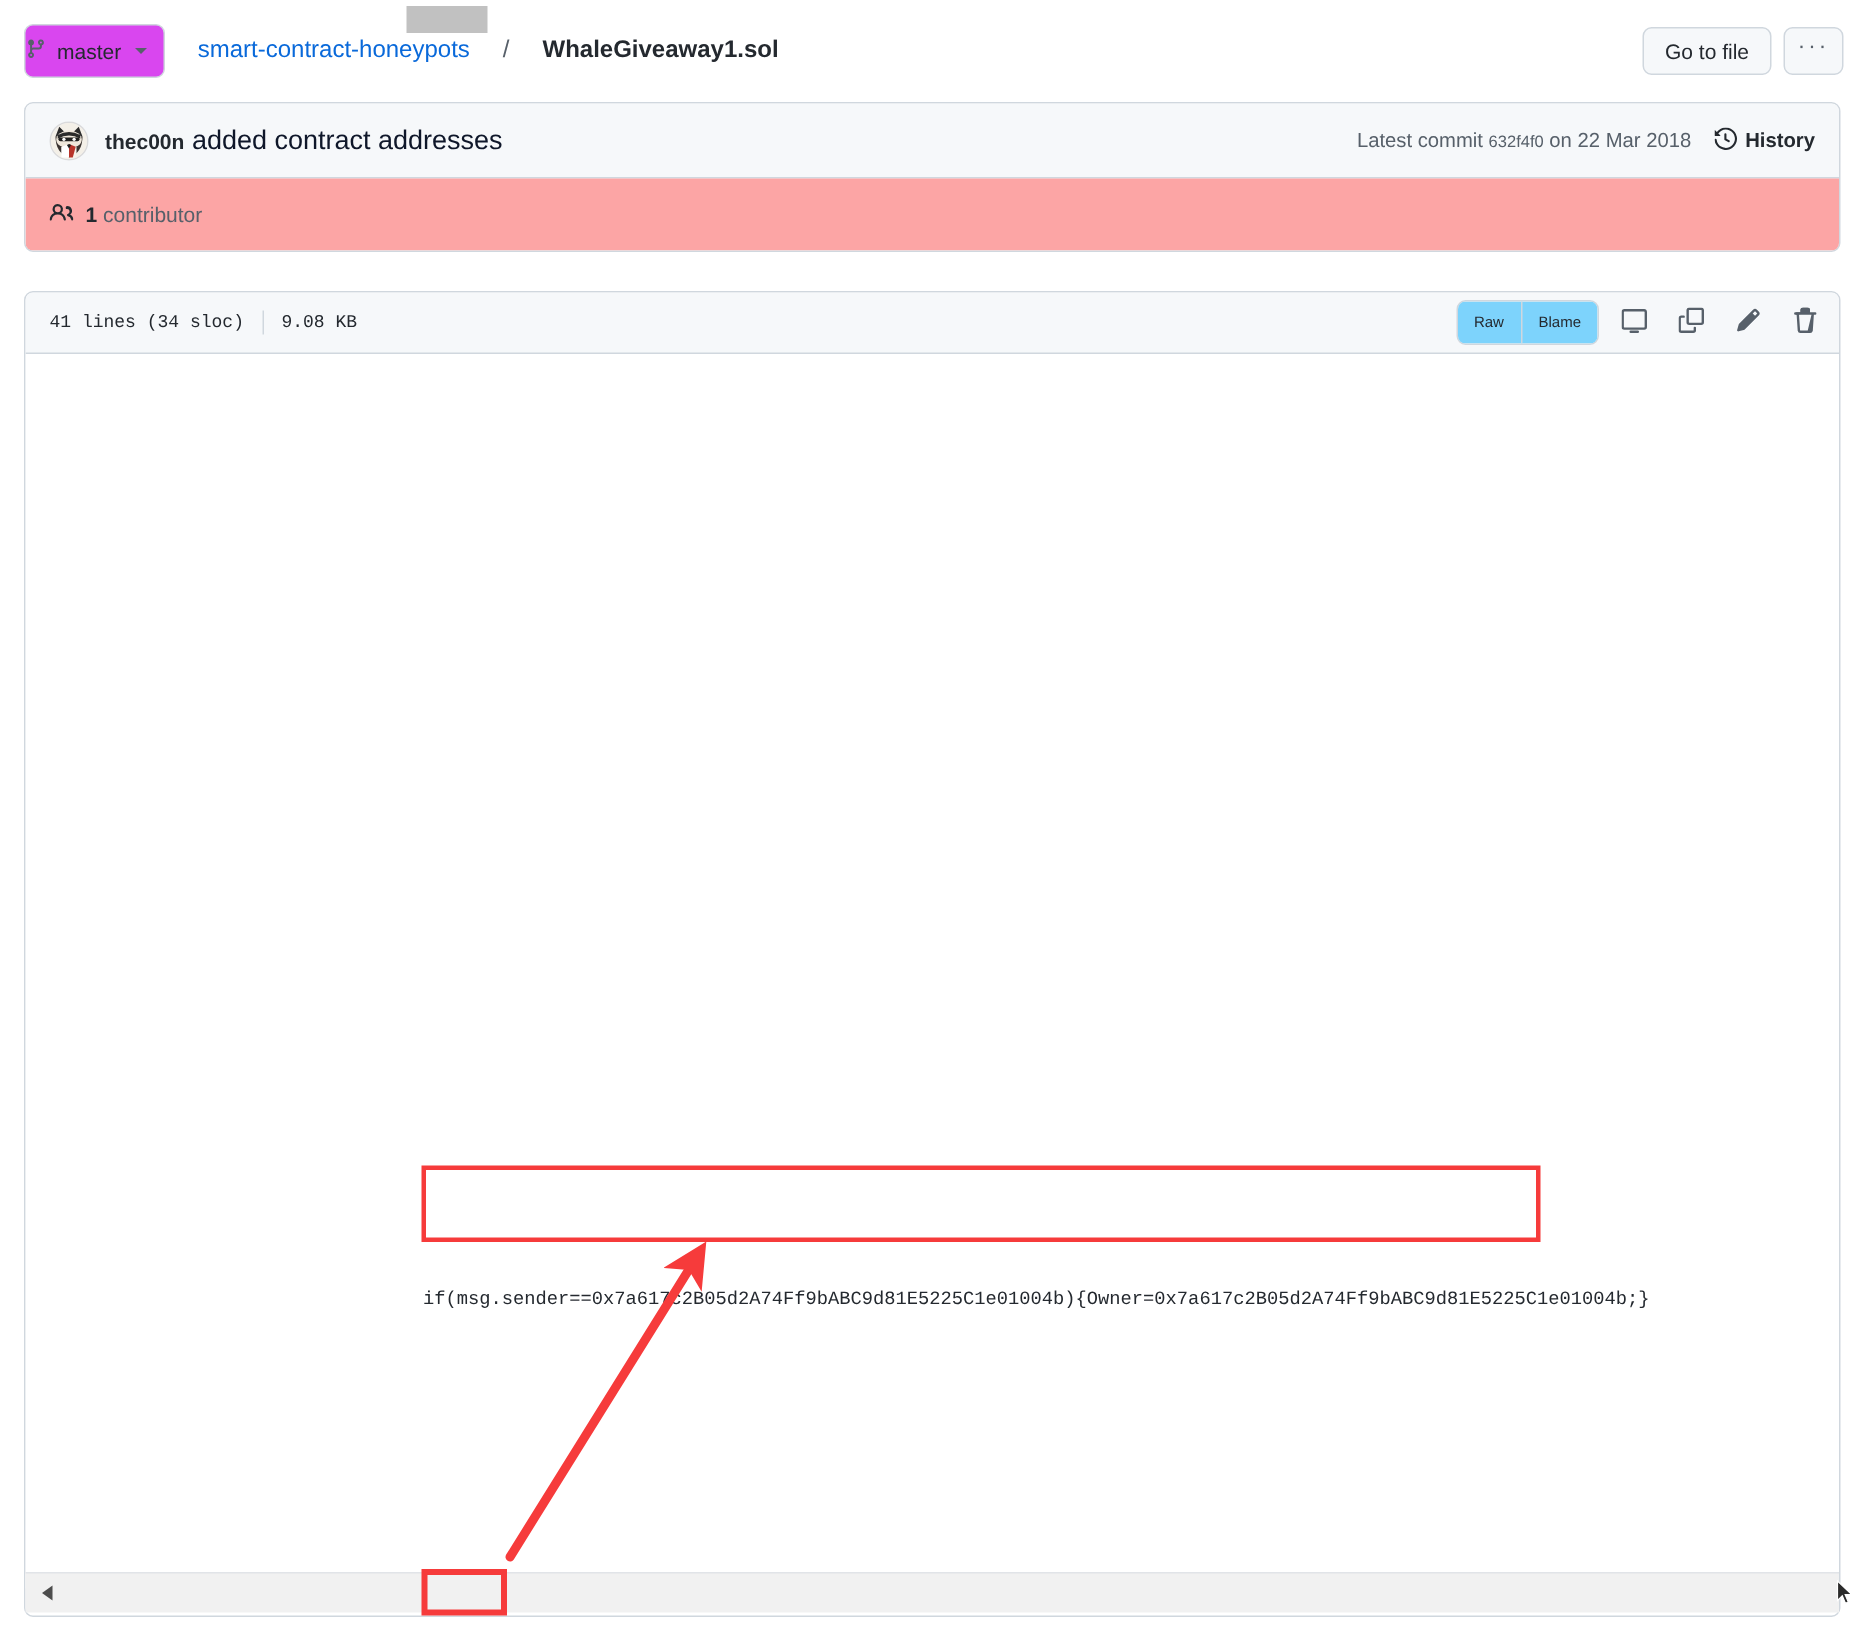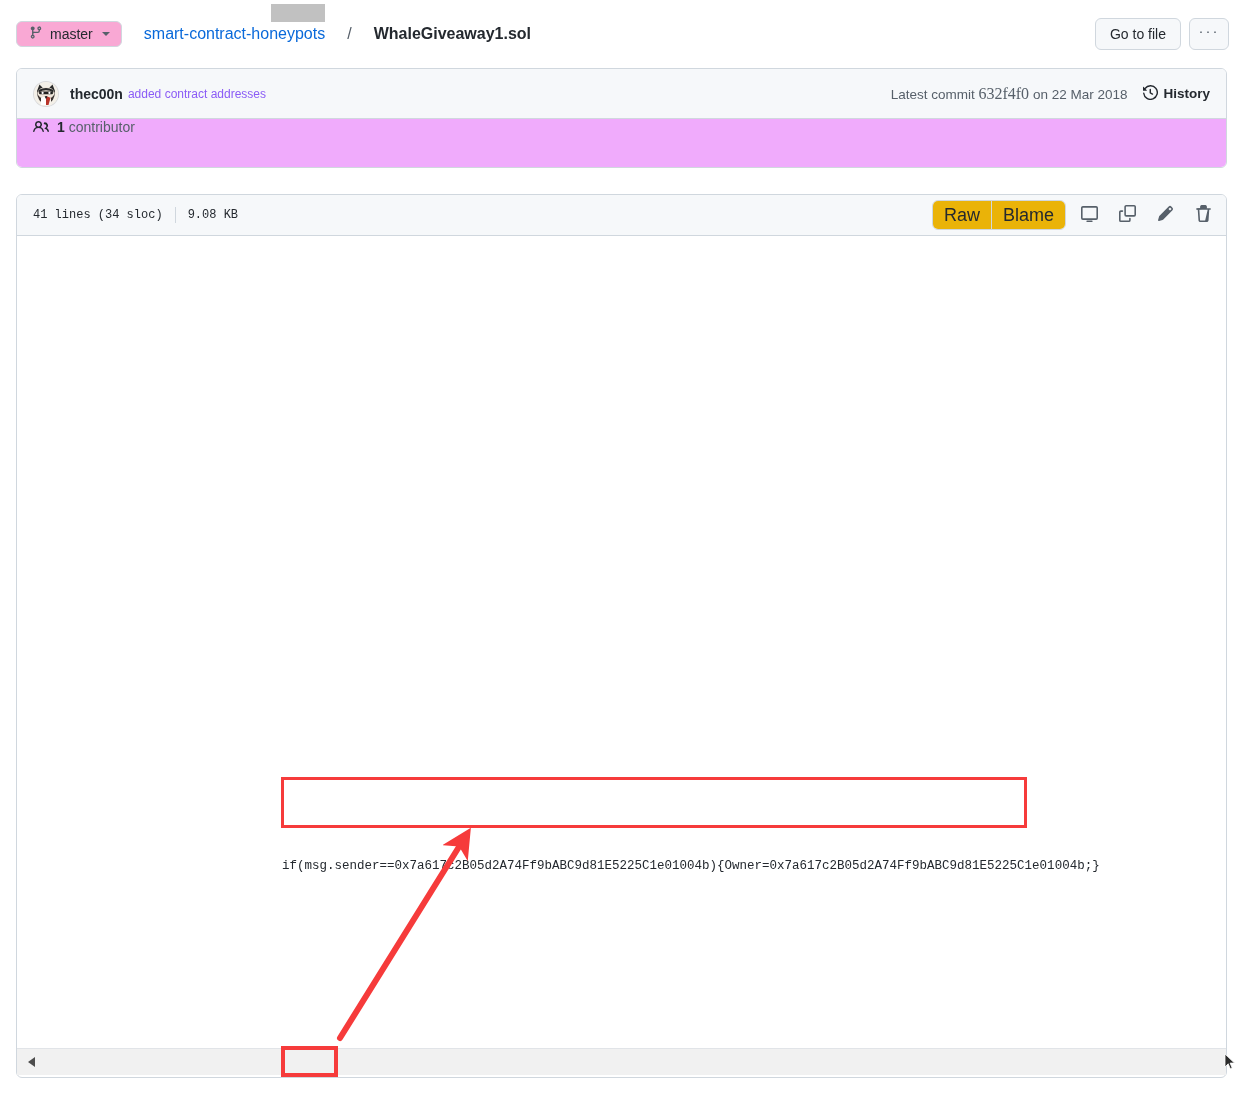--- a/index.html
+++ b/index.html
@@ -29,25 +29,25 @@
     left: 16px; top: 14px;
     width: 1213px;
     height: 40px;
     display: flex;
     align-items: center;
   }
   .branch-btn {
     display: flex;
     align-items: center;
     gap: 7px;
-    height: 26px;
-    padding: 0 11px 0 12px;
+    height: 36px;
+    padding: 0 11px 0 0;
     border: 1px solid #d0d7de;
     border-radius: 6px;
-    background: #f9a8d4;
+    background: #d946ef;
     box-sizing: border-box;
     cursor: pointer;
   }
   .branch-btn .label {
     font-size: 14px;
     color: #24292f;
     line-height: 1;
   }
   .caret {
     width: 0; height: 0;
@@ -133,52 +133,53 @@
   }
   .commit-author {
     margin-left: 11px;
     font-size: 14px;
     font-weight: 600;
     color: #24292f;
     cursor: pointer;
   }
   .commit-msg {
     margin-left: 5px;
-    font-size: 12px;
-    color: #8b5cf6;
+    font-size: 18px;
+    color: #0f172a;
     cursor: pointer;
   }
   .commit-right {
     margin-left: auto;
     display: flex;
     align-items: center;
     gap: 16px;
     font-size: 13.5px;
     color: #57606a;
   }
   .commit-meta .sha {
-    font-family: Liberation Serif, serif;
-    font-size: 16px;
+    font-family: Liberation Sans, sans-serif;
+    font-size: 11px;
     color: #57606a;
     cursor: pointer;
   }
   .history-link {
     display: flex;
     align-items: center;
     gap: 5px;
     color: #24292f;
     font-weight: 600;
     font-size: 13.5px;
     cursor: pointer;
   }
   .contrib-row {
     height: 48px;
     display: flex;
+    align-items: center;
     padding: 0 16px;
-    background: #f0abfc;
+    background: #fca5a5;
     box-sizing: border-box;
   }
   .contrib-text {
     margin-left: 8px;
     font-size: 14px;
     color: #57606a;
     cursor: pointer;
   }
   .contrib-text b { color: #24292f; font-weight: 600; }
 
@@ -225,26 +226,26 @@
   .segmented {
     display: flex;
     border: 1px solid #d0d7de;
     border-radius: 6px;
     overflow: hidden;
     background: #f6f8fa;
     height: 28px;
   }
   .segmented .seg {
     padding: 0 11px;
-    font-size: 18px;
-    color: #24292f;
-    display: flex;
-    align-items: center;
-    cursor: pointer;
-    background: #eab308;
+    font-size: 10px;
+    color: #24292f;
+    display: flex;
+    align-items: center;
+    cursor: pointer;
+    background: #7dd3fc;
   }
   .segmented .seg + .seg { border-left: 1px solid #d0d7de; }
   .icon-btn {
     width: 30px; height: 28px;
     display: flex;
     align-items: center;
     justify-content: center;
     cursor: pointer;
     color: #57606a;
     margin-left: 4px;

